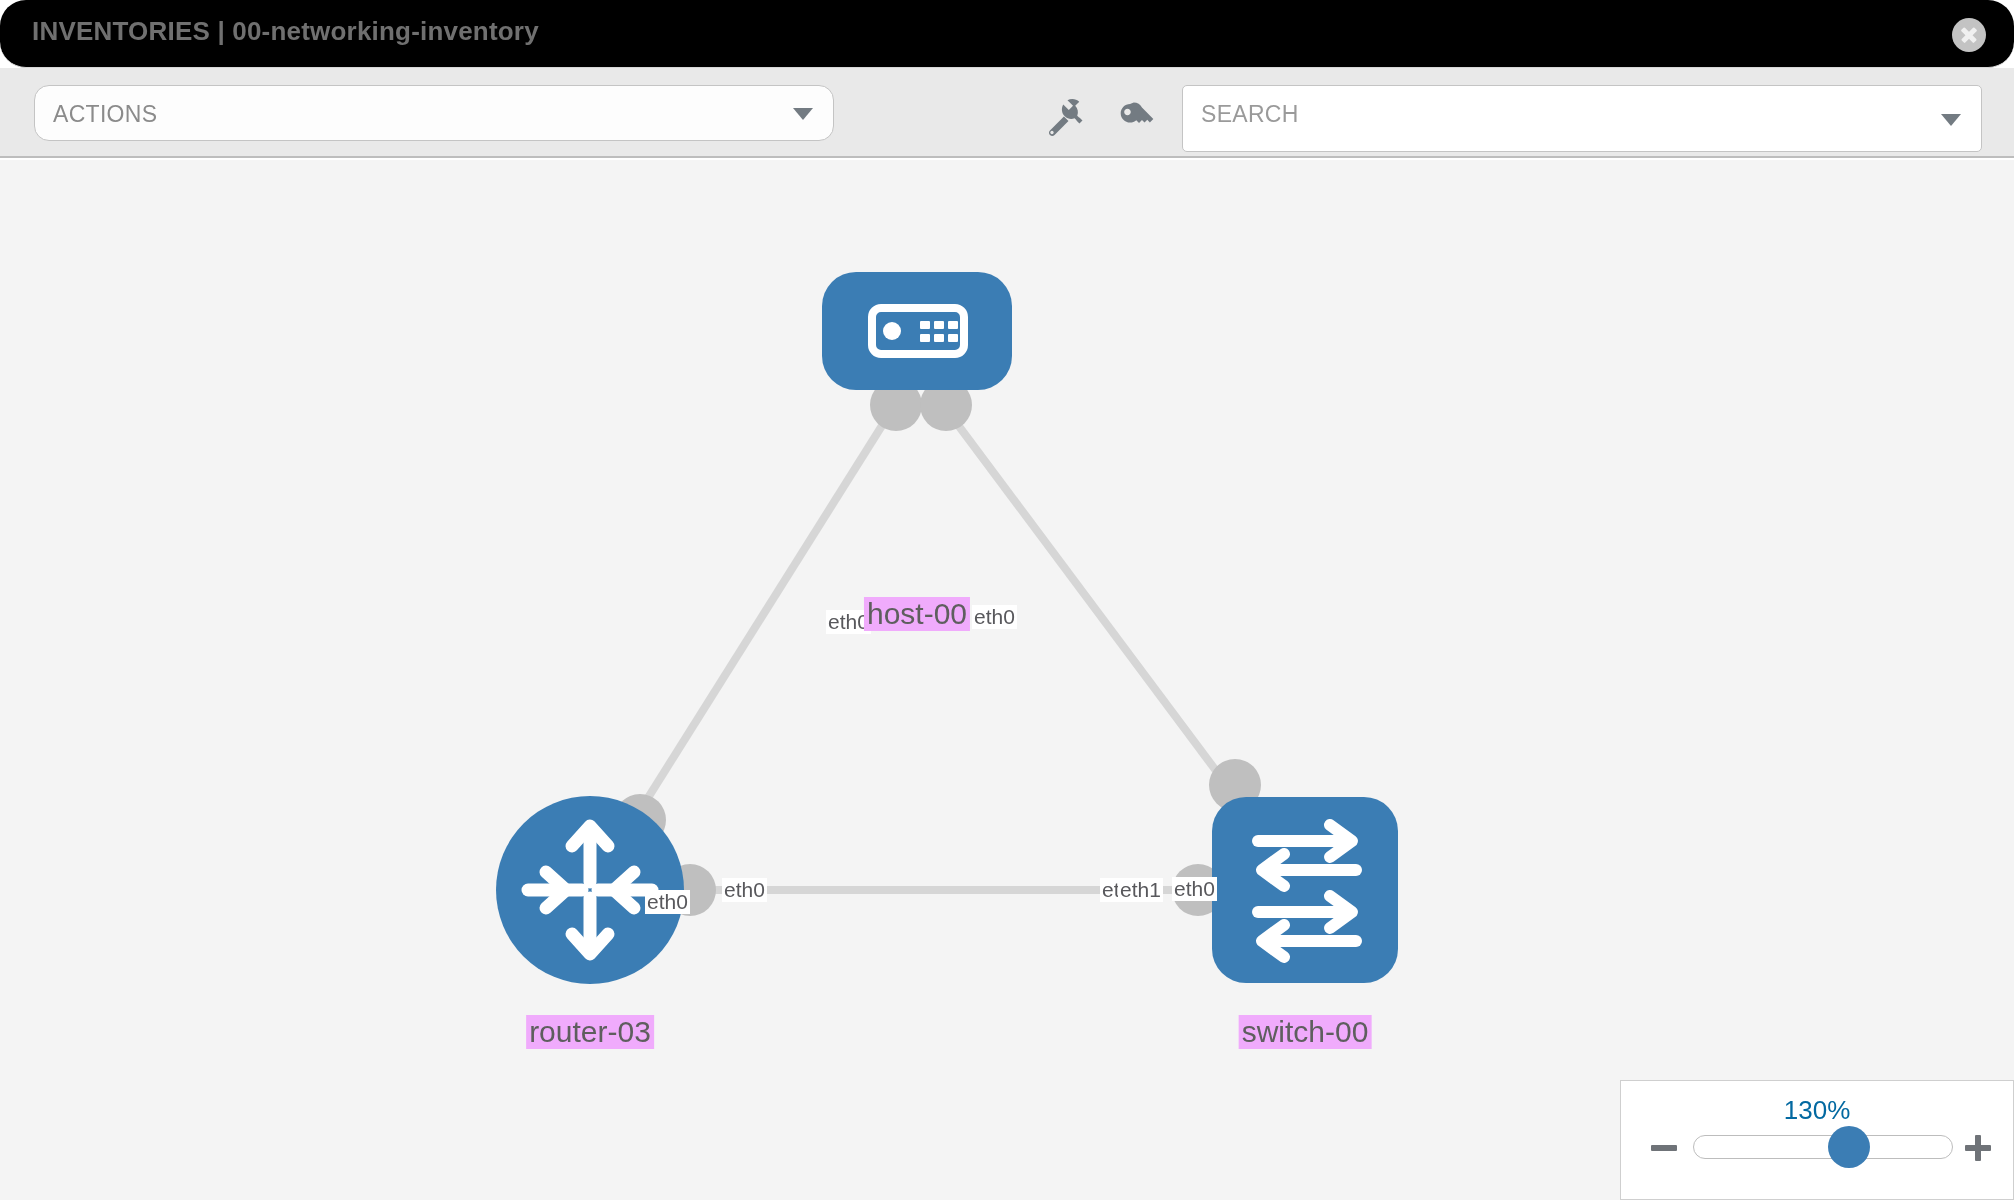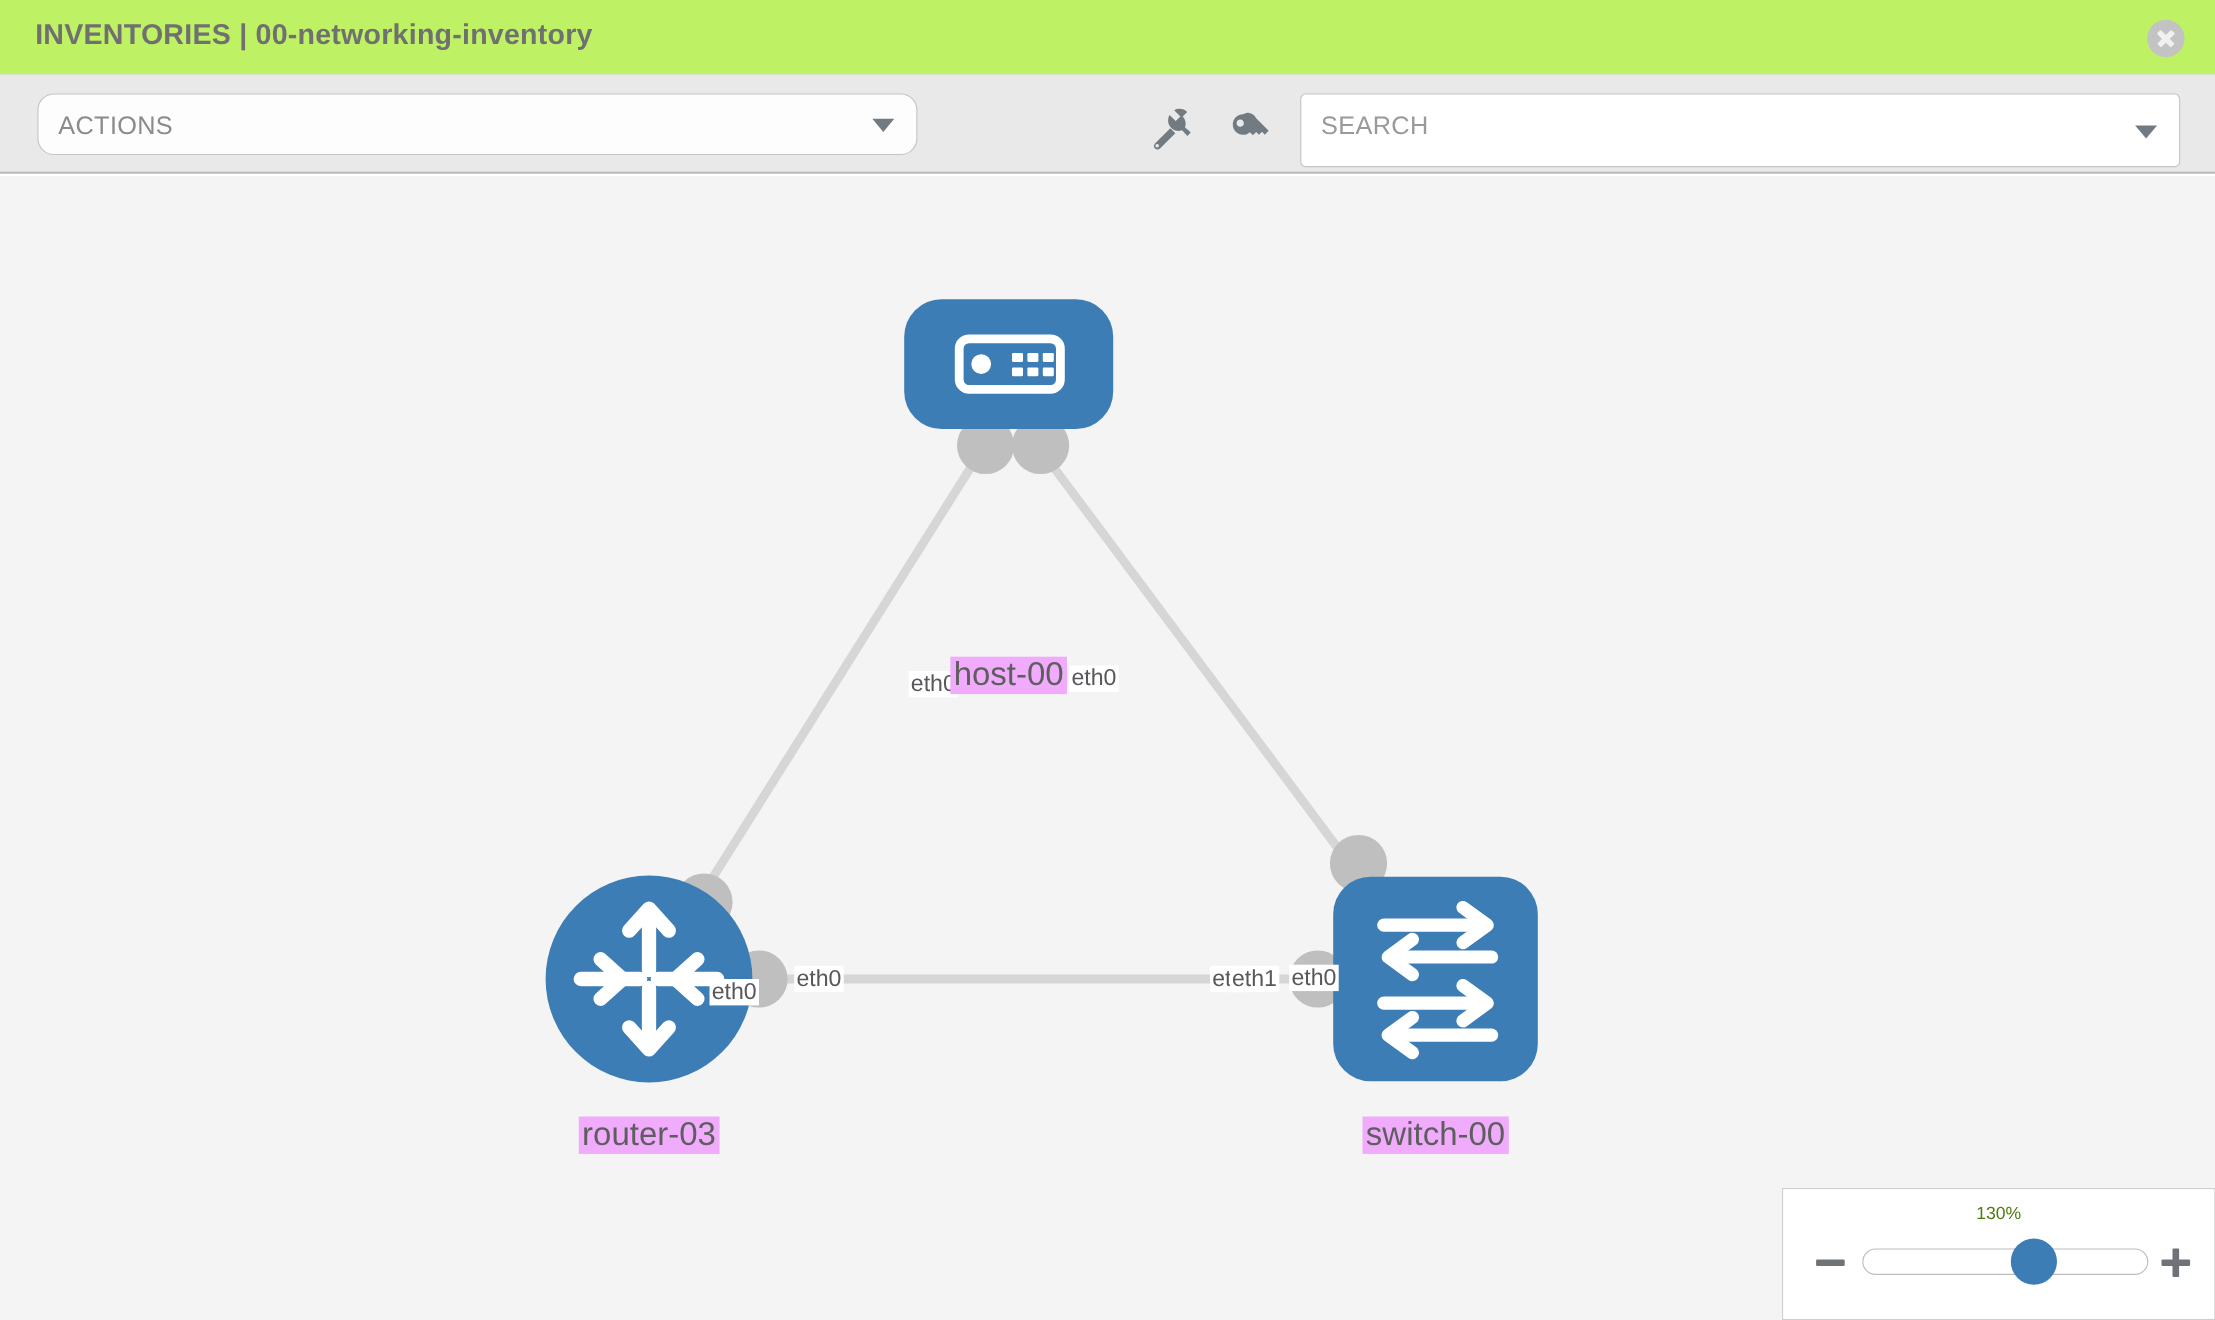--- a/index.html
+++ b/index.html
@@ -14,23 +14,24 @@
     font-family: "Liberation Sans", sans-serif;
     position: relative;
   }
 
   
   .header {
     position: absolute;
     left: 0; top: 0;
     width: 2014px;
     height: 68px;
-    background: #bef264;
+    background: #000000;
     border-bottom: 1px solid #d7d7d7;
     box-sizing: border-box;
+    border-radius: 26px;
   }
   .page-title {
     position: absolute;
     left: 32px;
     top: 16px;
     font-size: 26px;
     font-weight: bold;
     color: #707070;
     letter-spacing: 0.2px;
     white-space: nowrap;
@@ -173,22 +174,22 @@
     background: #ffffff;
     border: 1px solid #cfcfcf;
     box-sizing: border-box;
   }
   .zoom-level {
     position: absolute;
     top: 14px;
     left: 0;
     width: 100%;
     text-align: center;
-    font-size: 16px;
-    color: #4d7c0f;
+    font-size: 26px;
+    color: #0369a1;
   }
   .zoom-minus, .zoom-plus {
     position: absolute;
     top: 52px;
     width: 30px;
     height: 30px;
     cursor: pointer;
   }
   .zoom-minus { left: 28px; }
   .zoom-plus  { right: 20px; }

